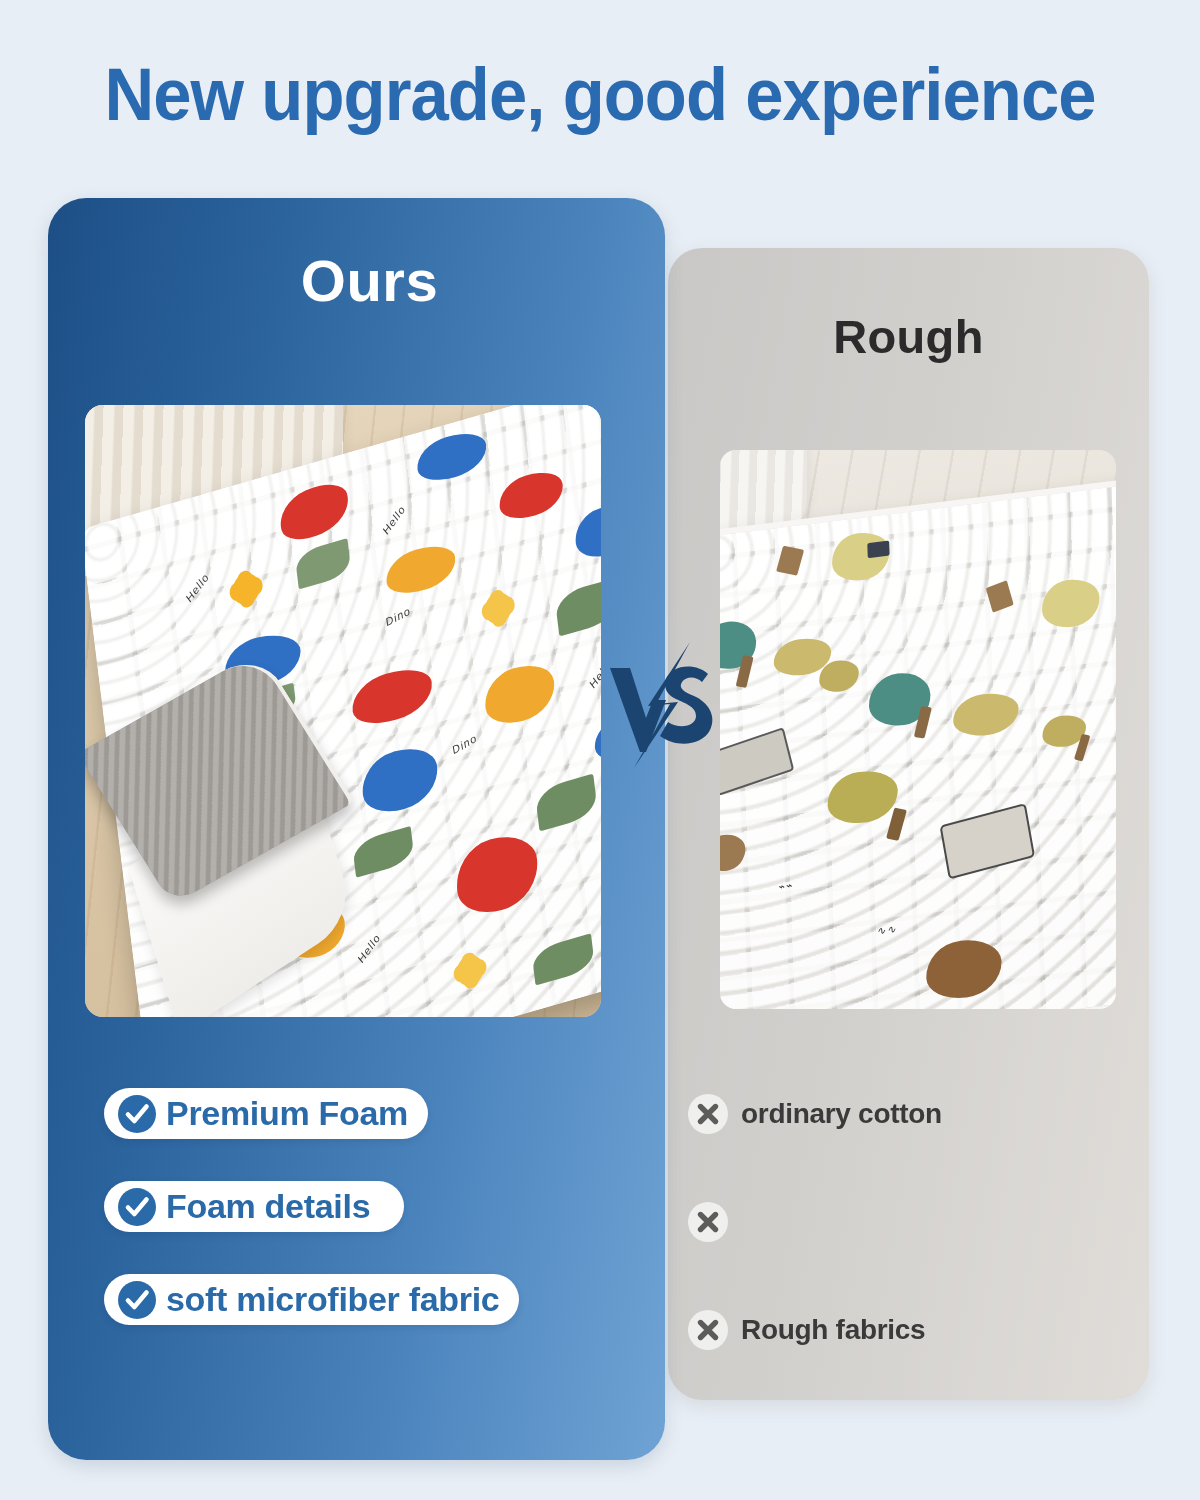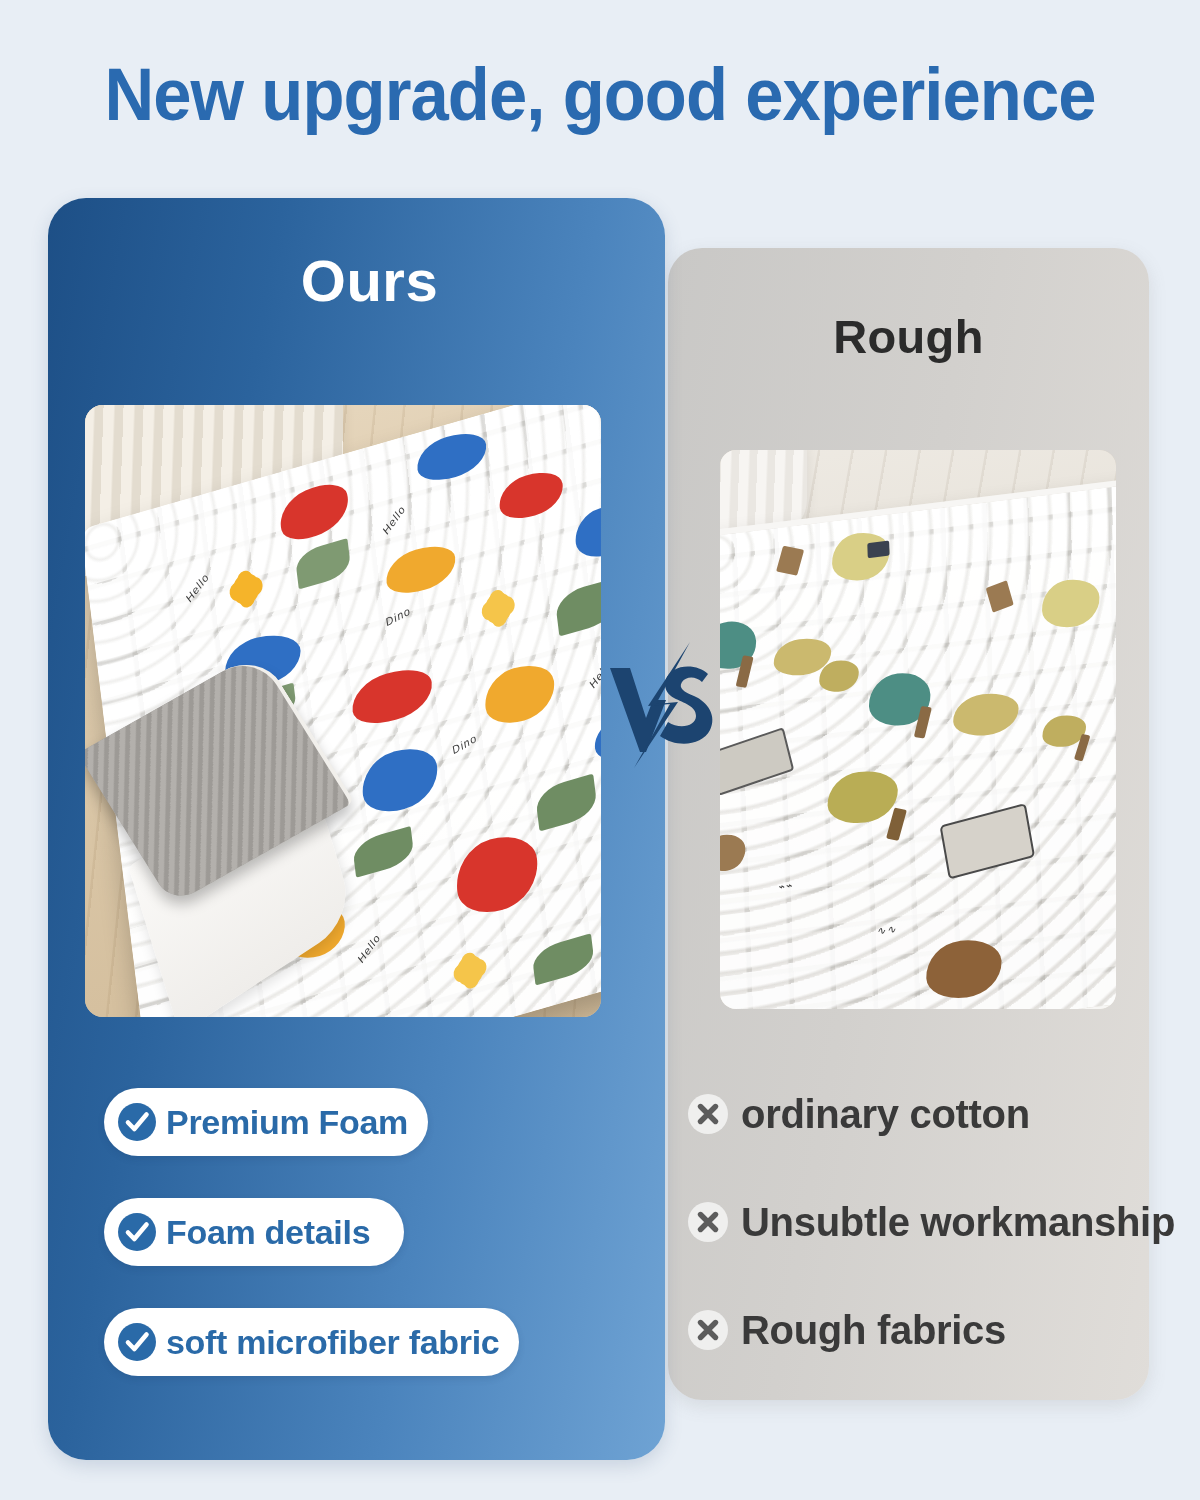--- a/index.html
+++ b/index.html
@@ -272,21 +272,21 @@
     position: absolute;
     left: 56px;
     top: 890px;
     width: 510px;
   }
   .pill {
     display: flex;
     align-items: center;
     background: #ffffff;
     border-radius: 40px;
-    height: 68px;
+    height: 51px;
     margin-bottom: 42px;
     padding: 0 20px 0 14px;
     box-sizing: border-box;
     width: fit-content;
     min-width: 300px;
     box-shadow: 0 3px 7px rgba(20, 50, 90, 0.14);
   }
   .pill:last-child { margin-bottom: 0; }
   .check-icon {
     flex: 0 0 auto;
@@ -315,21 +315,21 @@
     margin-bottom: 56px;
   }
   .con-row:last-child { margin-bottom: 0; }
   .x-icon {
     flex: 0 0 auto;
     width: 40px;
     height: 40px;
     margin-right: 13px;
   }
   .con-label {
-    font-size: 40px;
+    font-size: 28px;
     font-weight: bold;
     color: #3a3a3a;
     letter-spacing: -0.3px;
     white-space: nowrap;
   }
 </style>
 </head>
 <body>
 
 <div class="page-title">New upgrade, good experience</div>
@@ -394,21 +394,20 @@
       <span class="con-label">ordinary cotton</span>
     </div>
 
     <div class="con-row">
       <span class="x-icon">
         <svg viewBox="0 0 40 40" width="40" height="40" aria-hidden="true">
           <circle cx="20" cy="20" r="20" fill="#efefee"></circle>
           <path d="M12.5 12.5 L27.5 27.5 M27.5 12.5 L12.5 27.5" stroke="#5c5c5c" stroke-width="5.4" stroke-linecap="round"></path>
         </svg>
       </span>
-      <span class="con-label">Unsubtle workmanship</span>
     </div>
 
     <div class="con-row">
       <span class="x-icon">
         <svg viewBox="0 0 40 40" width="40" height="40" aria-hidden="true">
           <circle cx="20" cy="20" r="20" fill="#efefee"></circle>
           <path d="M12.5 12.5 L27.5 27.5 M27.5 12.5 L12.5 27.5" stroke="#5c5c5c" stroke-width="5.4" stroke-linecap="round"></path>
         </svg>
       </span>
       <span class="con-label">Rough fabrics</span>

